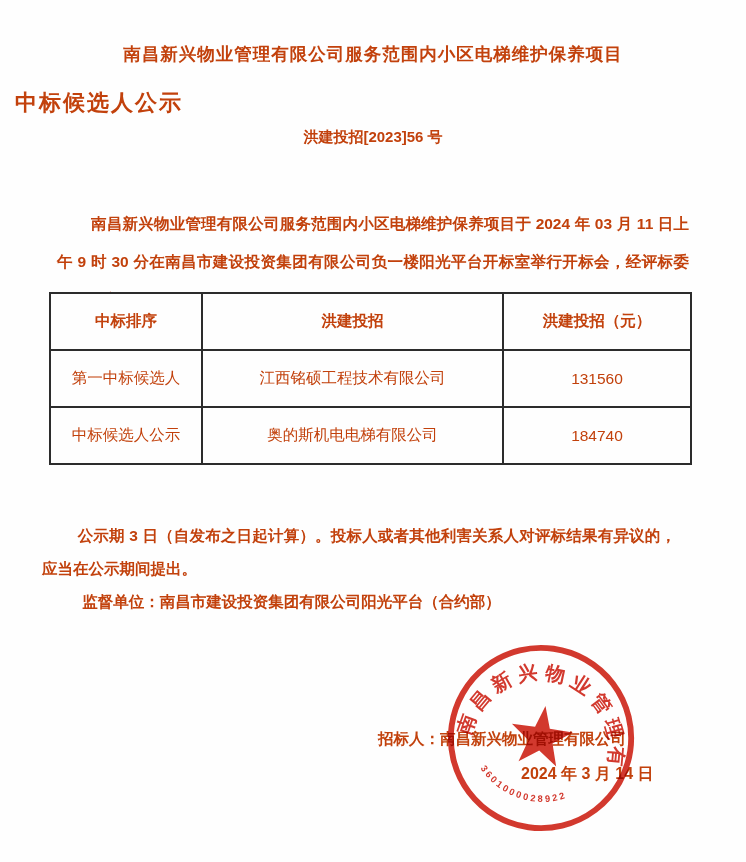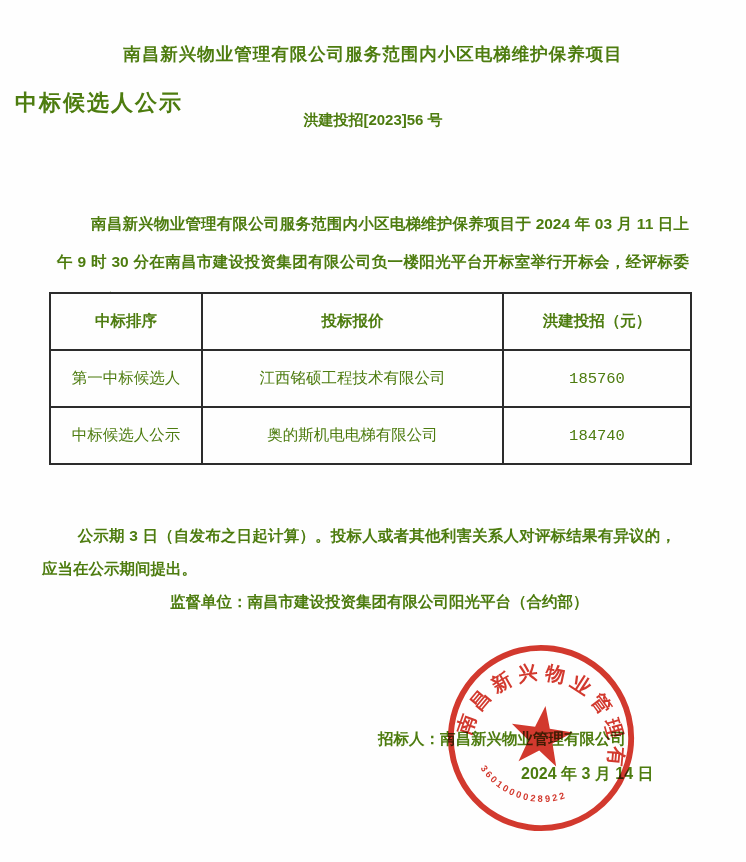--- a/index.html
+++ b/index.html
@@ -6,21 +6,21 @@
     margin: 0;
     padding: 0;
     background: #ffffff;
   }
   #page {
     position: relative;
     width: 746px;
     height: 862px;
     background: #fefefe;
     font-family: "Liberation Serif", serif;
-    color: #4d7c0f;
+    color: #c2410c;
     overflow: hidden;
   }
   .title1 {
     position: absolute;
     top: 42px; left: 0; right: 0;
     text-align: center;
     font-family: "Liberation Sans", sans-serif;
     font-size: 17.5px;
     font-weight: 700;
     letter-spacing: 1px;
@@ -29,21 +29,21 @@
     position: absolute;
     top: 88px; left: 15px; right: 0;
     text-align: left;
     font-family: "Liberation Sans", sans-serif;
     font-size: 22px;
     font-weight: 700;
     letter-spacing: 2px;
   }
   .docnum {
     position: absolute;
-    top: 111px; left: 0; right: 0;
+    top: 128px; left: 0; right: 0;
     text-align: center;
     font-family: "Liberation Sans", sans-serif;
     font-size: 15px;
     font-weight: 700;
   }
   .intro {
     position: absolute;
     top: 189px; left: 57px;
     width: 632px;
     font-family: "Liberation Sans", sans-serif;
@@ -67,42 +67,42 @@
     font-size: 15.5px;
     height: 55px;
     padding: 0 4px;
     background: #fefefe;
   }
   table.bids th {
     font-family: "Liberation Sans", sans-serif;
     font-weight: 700;
   }
   table.bids td {
-    font-family: Liberation Mono, monospace;
+    font-family: Liberation Sans, sans-serif;
     font-weight: 500;
   }
   col.c-rank   { width: 152px; }
   col.c-bidder { width: 301px; }
   col.c-price  { width: 188px; }
   .notice-block {
     position: absolute;
     top: 519px; left: 42px;
     width: 634px;
     font-family: "Liberation Sans", sans-serif;
     font-size: 15.5px;
     font-weight: 600;
     line-height: 33px;
     text-align: justify;
   }
   .notice-block .notice { text-indent: 2.3em; margin: 0; }
   .notice-block .supervisor,
   .notice-block .phone {
     margin: 0;
     padding-left: 2.6em;
-    text-align: center;
+    text-align: left;
   }
   .tenderer-line {
     position: absolute;
     top: 729px; left: 378px;
     font-family: "Liberation Sans", sans-serif;
     font-size: 15.5px;
     font-weight: 600;
     white-space: nowrap;
     z-index: 1;
   }
@@ -142,29 +142,29 @@
 
   <table class="bids">
     <colgroup>
       <col class="c-rank">
         <col class="c-bidder">
         <col class="c-price">
     </colgroup>
     <thead>
       <tr>
         <th>中标排序</th>
-        <th>投标报价</th>
+        <th>洪建投招</th>
         <th>洪建投招（元）</th>
       </tr>
     </thead>
     <tbody>
       <tr>
         <td>第一中标候选人</td>
         <td>江西铭硕工程技术有限公司</td>
-        <td>185760</td>
+        <td>131560</td>
       </tr>
       <tr>
         <td>中标候选人公示</td>
         <td>奥的斯机电电梯有限公司</td>
         <td>184740</td>
       </tr>
     </tbody>
   </table>
 
   <div class="notice-block">

